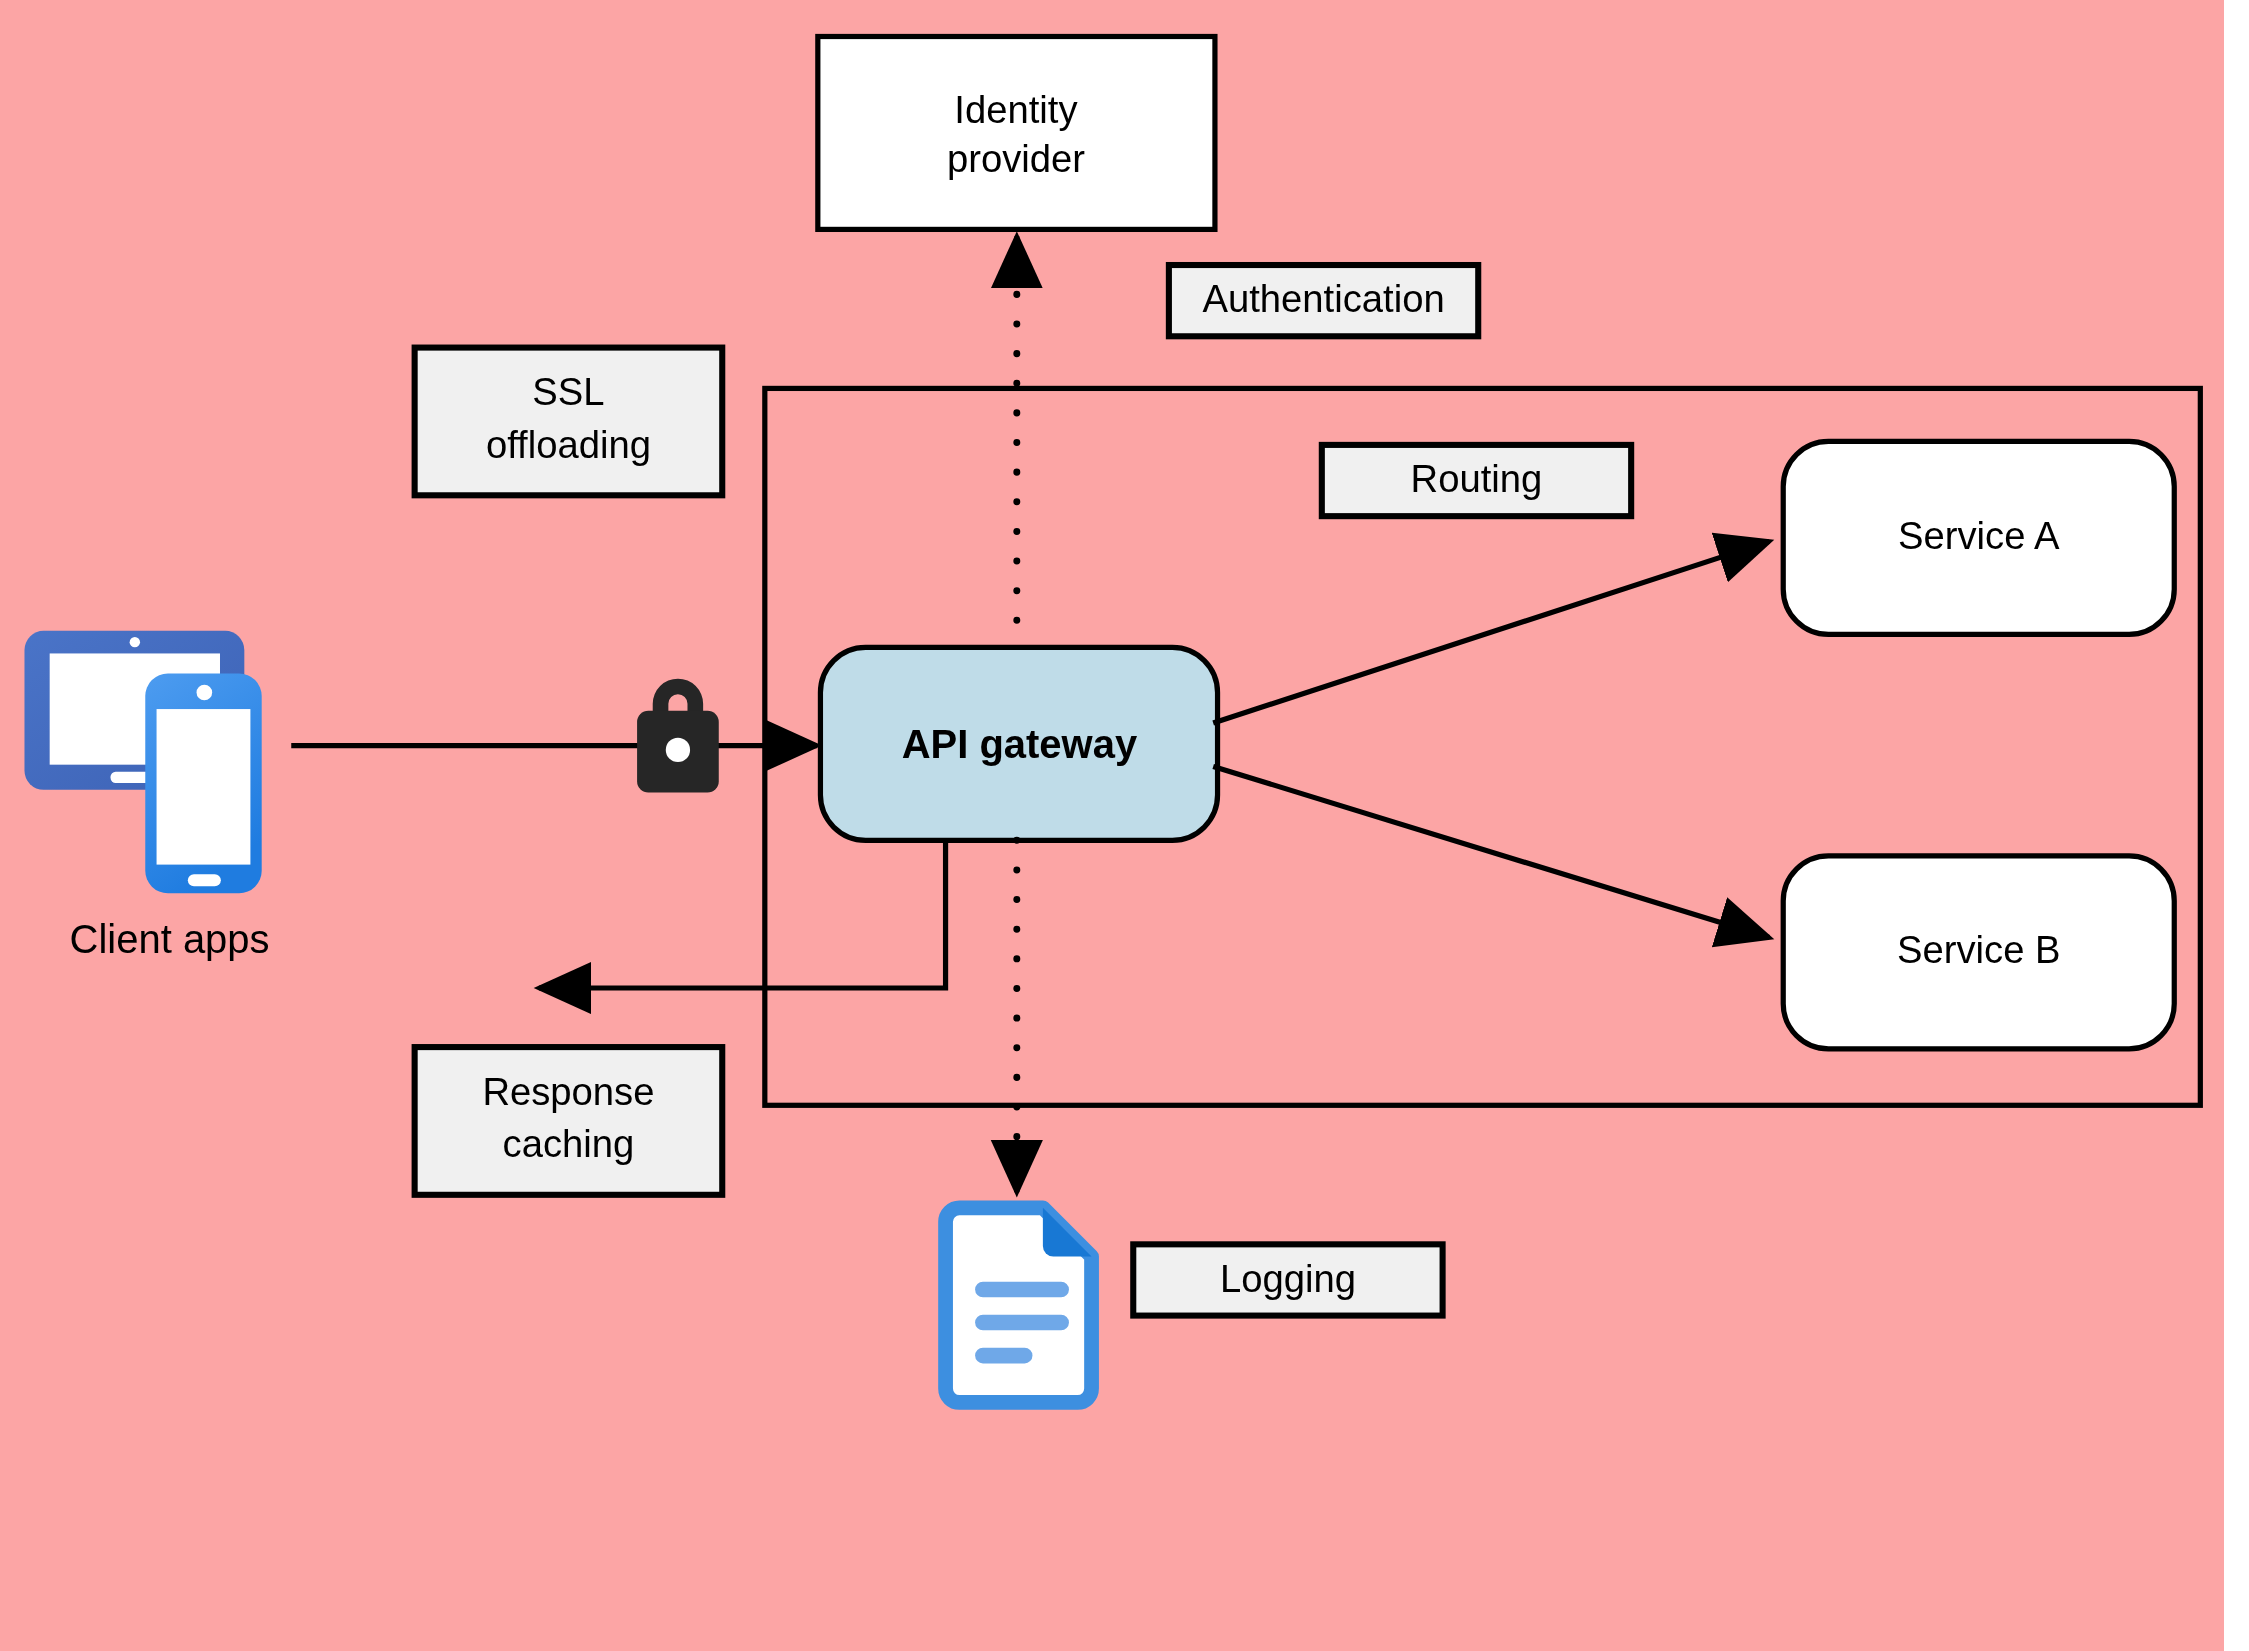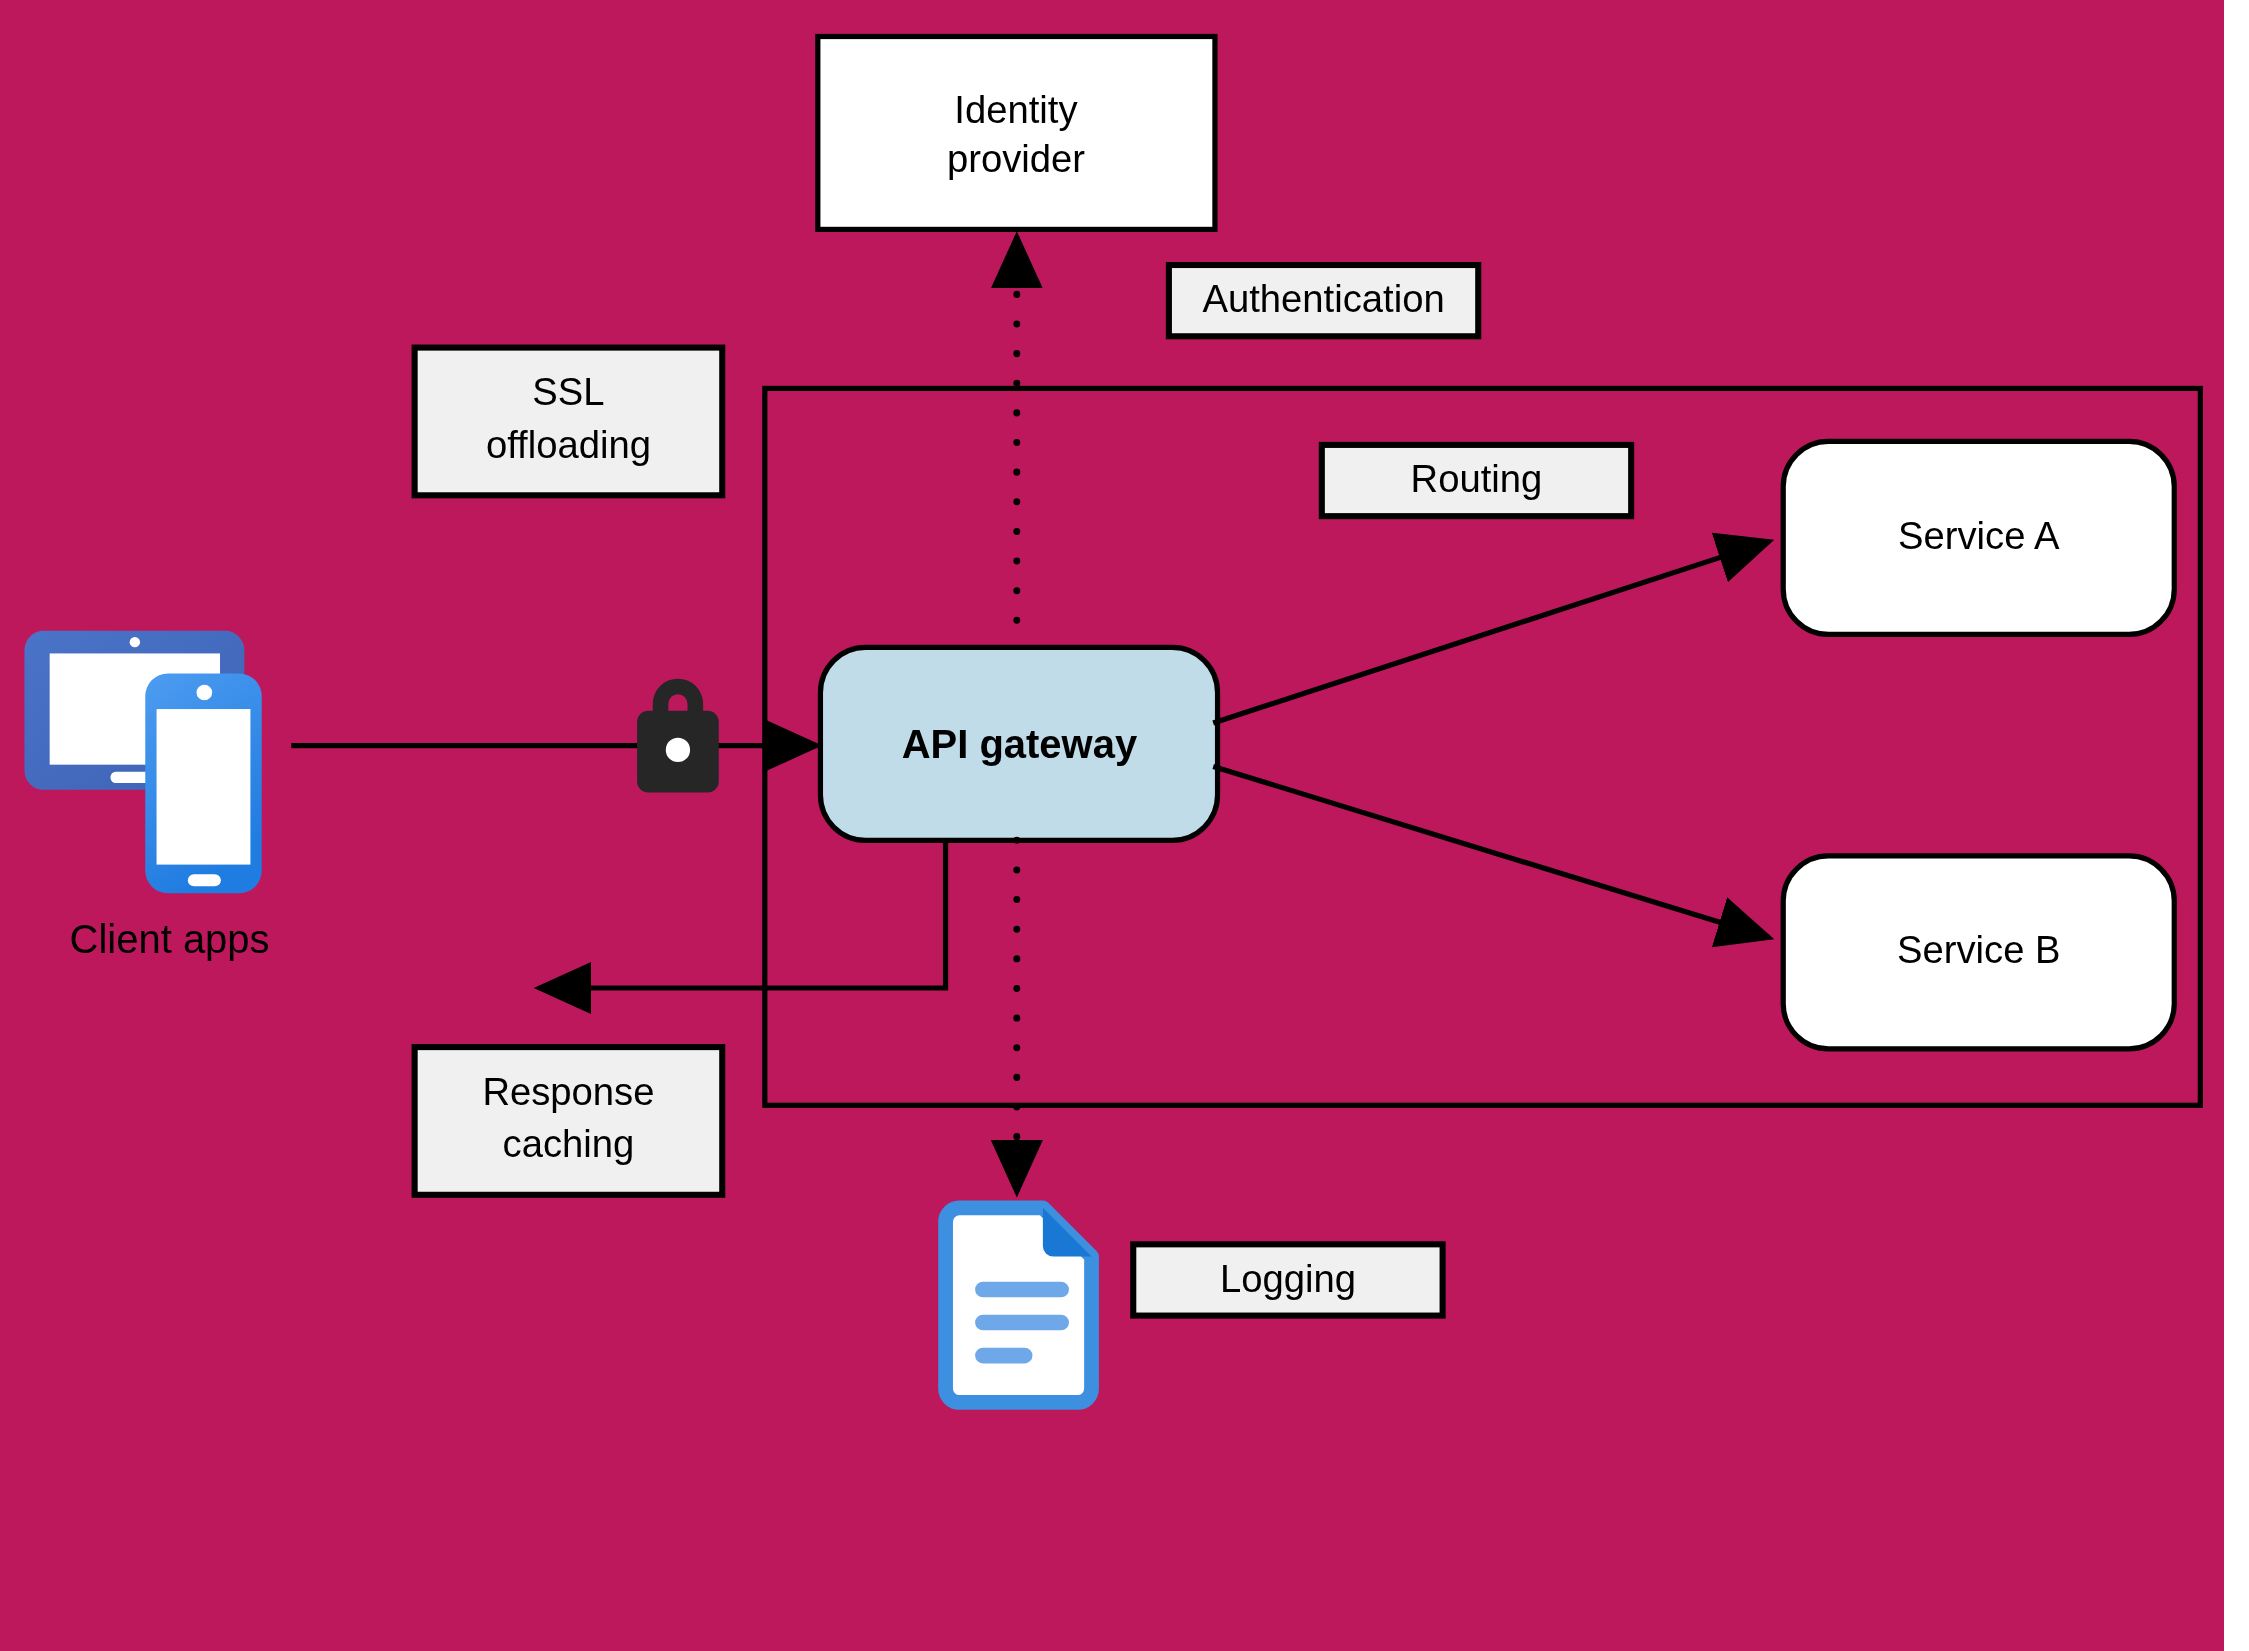--- a/index.html
+++ b/index.html
@@ -7,21 +7,21 @@
     padding: 0;
     background: #ffffff;
   }
   body {
     font-family: "Liberation Sans", sans-serif;
   }
   #canvas {
     position: relative;
     width: 2224px;
     height: 1651px;
-    background: #be185d;
+    background: #fca5a5;
     overflow: hidden;
   }
   #diagram-svg {
     position: absolute;
     left: 0;
     top: 0;
     width: 2250px;
     height: 1651px;
   }
   

